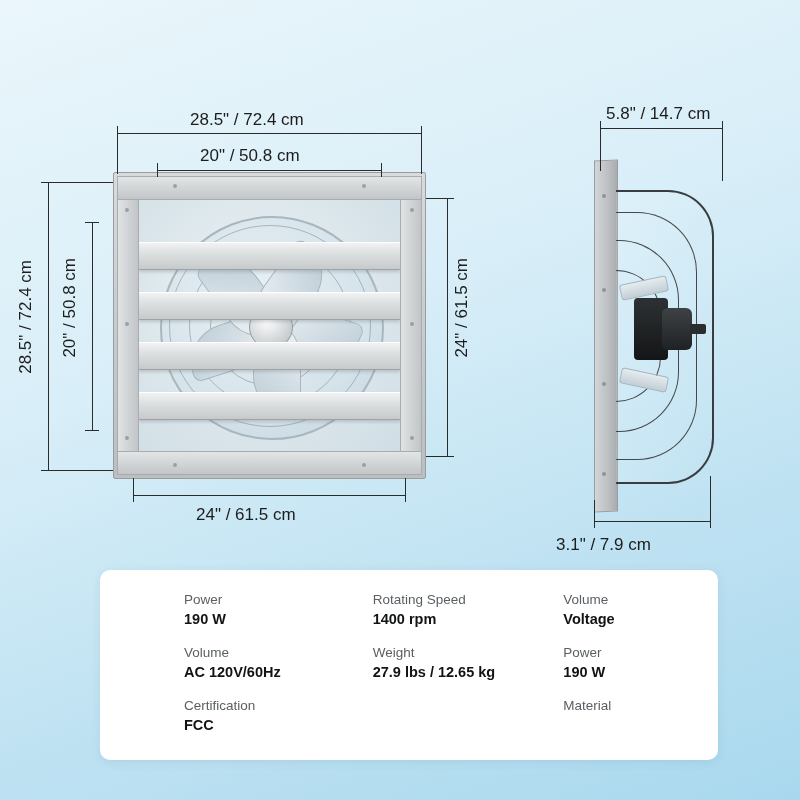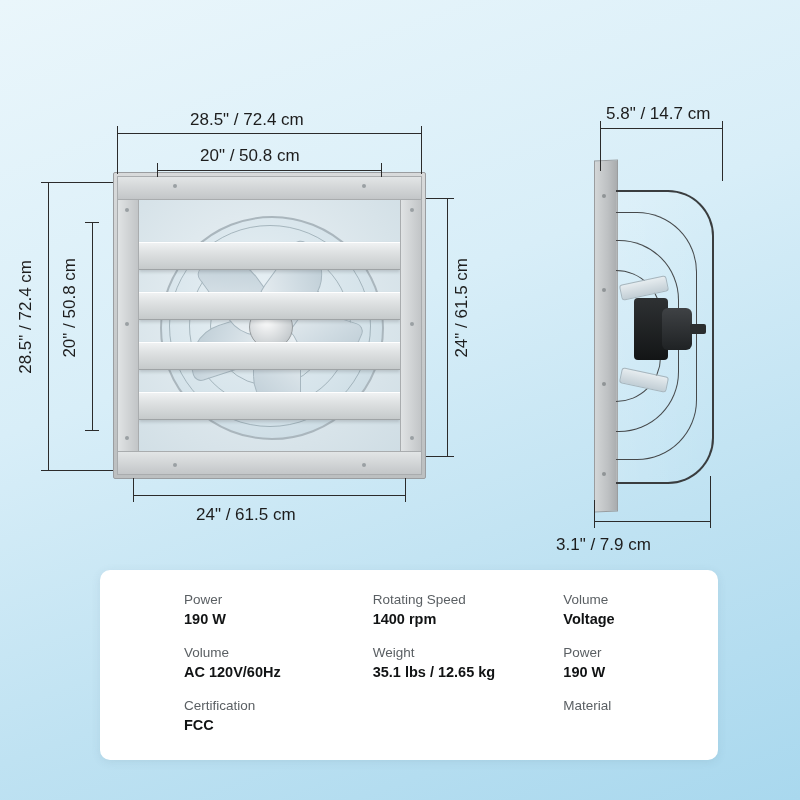--- a/index.html
+++ b/index.html
@@ -410,21 +410,21 @@
       </div>
     </div>
 
     <div class="spec-col">
       <div class="spec-item">
         <div class="spec-label">Rotating Speed</div>
         <div class="spec-value">1400 rpm</div>
       </div>
       <div class="spec-item">
         <div class="spec-label">Weight</div>
-        <div class="spec-value">35.1 lbs / 12.65 kg</div>
+        <div class="spec-value">27.9 lbs / 12.65 kg</div>
       </div>
     </div>
 
     <div class="spec-col">
       <div class="spec-item">
         <div class="spec-label">Volume</div>
         <div class="spec-value">Voltage</div>
       </div>
       <div class="spec-item">
         <div class="spec-label">Power</div>

